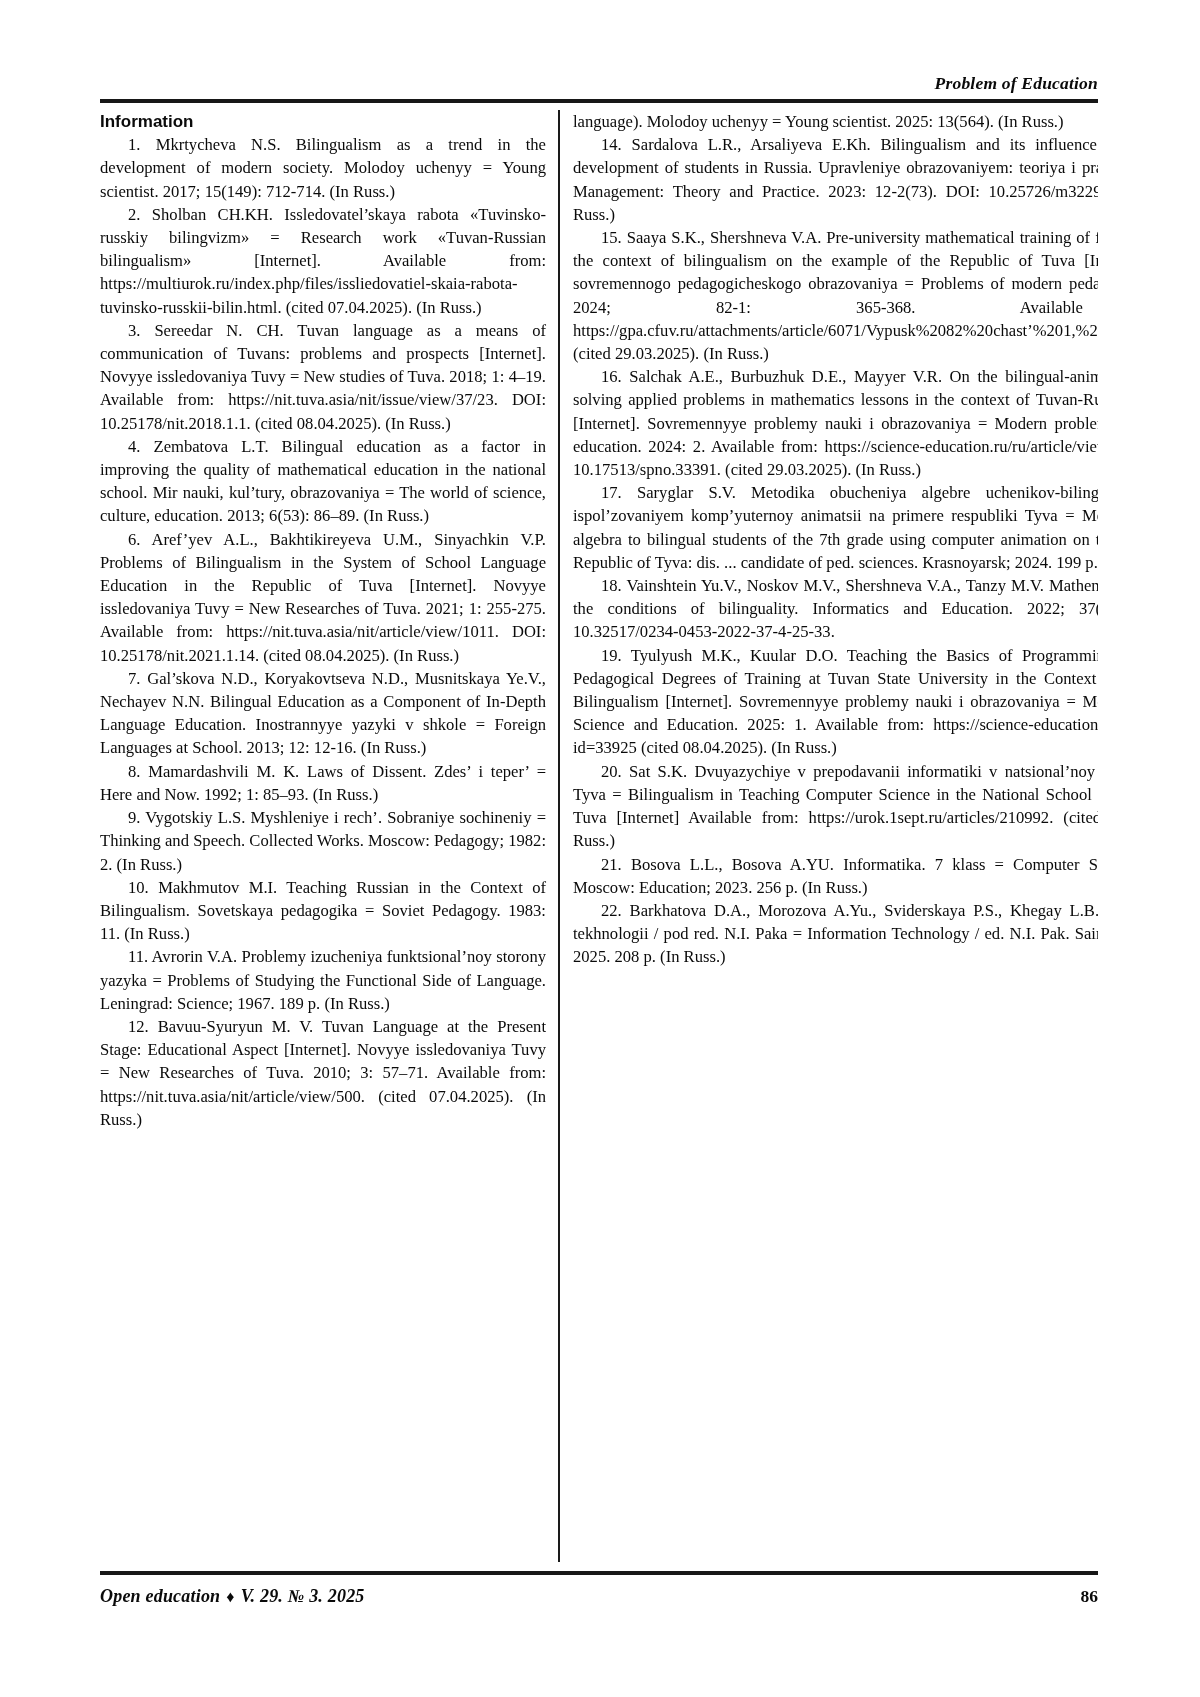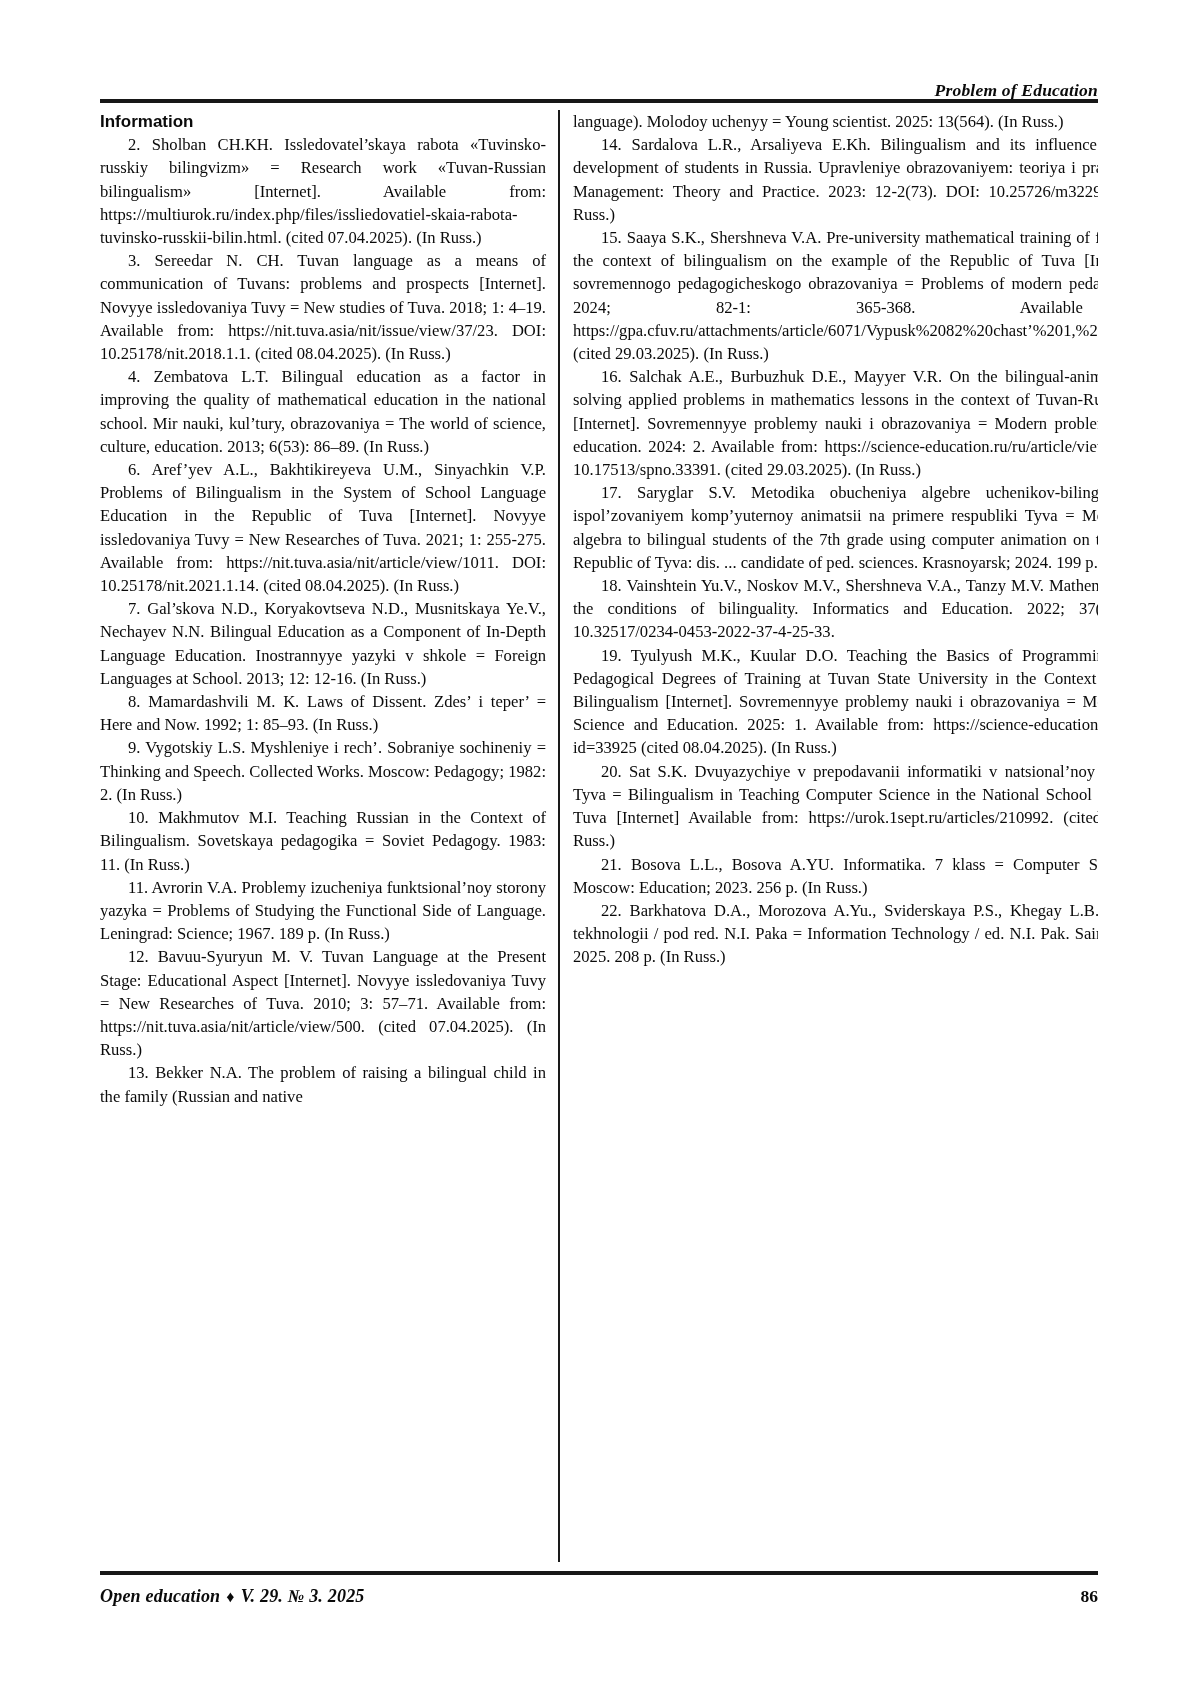--- a/index.html
+++ b/index.html
@@ -9,21 +9,21 @@
     height: 1697px;
     margin: 0 auto;
     background: #ffffff;
     color: #0a0a0a;
     font-family: "Liberation Serif", serif;
     box-sizing: border-box;
     overflow: hidden;
   }
   .running-head {
     position: absolute;
-    top: 80px;
+    top: 73px;
     left: 100px;
     right: 102px;
     text-align: right;
     font-size: 17.5px;
     font-weight: bold;
     font-style: italic;
     letter-spacing: 0.2px;
   }
   .top-rule {
     position: absolute;
@@ -101,20 +101,21 @@
 <div class="page">
 
   <div class="running-head">Problem of Education</div>
   <div class="top-rule"></div>
 
   <div class="columns">
     <div class="col-left">
       <h2 class="ref-heading">Information</h2>
       <div>
 
+          <p class="ref">1. Mkrtycheva N.S. Bilingualism as a trend in the development of modern society. Molodoy uchenyy = Young scientist. 2017; 15(149): 712-714. (In Russ.)</p>
 
           <p class="ref">2. Sholban CH.KH. Issledovatel’skaya rabota «Tuvinsko-russkiy bilingvizm» = Research work «Tuvan-Russian bilingualism» [Internet]. Available from: https://multiurok.ru/index.php/files/issliedovatiel-skaia-rabota-tuvinsko-russkii-bilin.html. (cited 07.04.2025). (In Russ.)</p>
 
           <p class="ref">3. Sereedar N. CH. Tuvan language as a means of communication of Tuvans: problems and prospects [Internet]. Novyye issledovaniya Tuvy = New studies of Tuva. 2018; 1: 4–19. Available from: https://nit.tuva.asia/nit/issue/view/37/23. DOI: 10.25178/nit.2018.1.1. (cited 08.04.2025). (In Russ.)</p>
 
           <p class="ref">4. Zembatova L.T. Bilingual education as a factor in improving the quality of mathematical education in the national school. Mir nauki, kul’tury, obrazovaniya = The world of science, culture, education. 2013; 6(53): 86–89. (In Russ.)</p>
 
 
           <p class="ref">6. Aref’yev A.L., Bakhtikireyeva U.M., Sinyachkin V.P. Problems of Bilingualism in the System of School Language Education in the Republic of Tuva [Internet]. Novyye issledovaniya Tuvy = New Researches of Tuva. 2021; 1: 255-275. Available from: https://nit.tuva.asia/nit/article/view/1011. DOI: 10.25178/nit.2021.1.14. (cited 08.04.2025). (In Russ.)</p>
 
@@ -123,21 +124,20 @@
           <p class="ref">8. Mamardashvili M. K. Laws of Dissent. Zdes’ i teper’ = Here and Now. 1992; 1: 85–93. (In Russ.)</p>
 
           <p class="ref">9. Vygotskiy L.S. Myshleniye i rech’. Sobraniye sochineniy = Thinking and Speech. Collected Works. Moscow: Pedagogy; 1982: 2. (In Russ.)</p>
 
           <p class="ref">10. Makhmutov M.I. Teaching Russian in the Context of Bilingualism. Sovetskaya pedagogika = Soviet Pedagogy. 1983: 11. (In Russ.)</p>
 
           <p class="ref">11. Avrorin V.A. Problemy izucheniya funktsional’noy storony yazyka = Problems of Studying the Functional Side of Language. Leningrad: Science; 1967. 189 p. (In Russ.)</p>
 
           <p class="ref">12. Bavuu-Syuryun M. V. Tuvan Language at the Present Stage: Educational Aspect [Internet]. Novyye issledovaniya Tuvy = New Researches of Tuva. 2010; 3: 57–71. Available from: https://nit.tuva.asia/nit/article/view/500. (cited 07.04.2025). (In Russ.)</p>
 
-          <p class="ref">13. Bekker N.A. The problem of raising a bilingual child in the family (Russian and native</p>
         </div>
     </div>
     <div class="col-divider"></div>
     <div class="col-right">
       <div>
 
           <p class="ref noindent">language). Molodoy uchenyy = Young scientist. 2025: 13(564). (In Russ.)</p>
 
           <p class="ref">14. Sardalova L.R., Arsaliyeva E.Kh. Bilingualism and its influence on the cognitive development of students in Russia. Upravleniye obrazovaniyem: teoriya i praktika = Education Management: Theory and Practice. 2023: 12-2(73). DOI: 10.25726/m3229-0451-1549-x. (In Russ.)</p>
 

